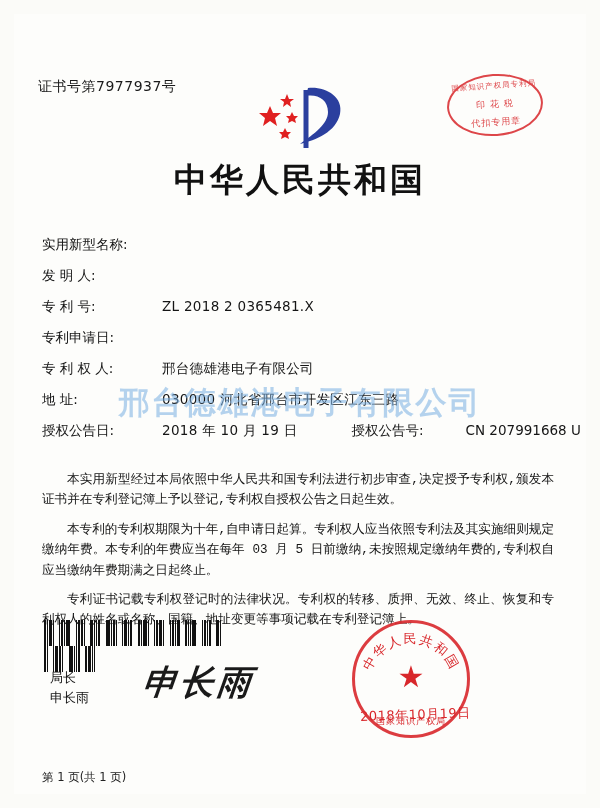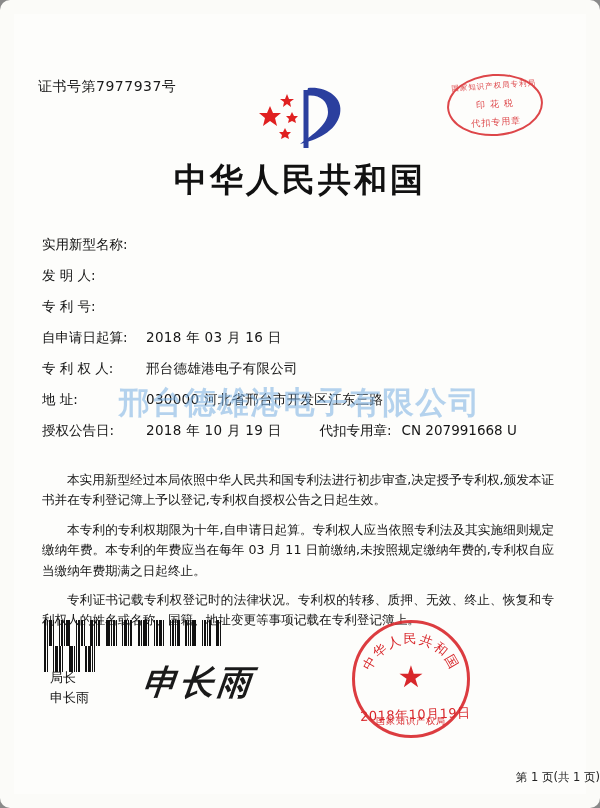--- a/index.html
+++ b/index.html
@@ -13,21 +13,20 @@
     overflow: hidden;
     font-family: "Liberation Sans", sans-serif;
   }
   .page {
     position: relative;
     width: 600px;
     height: 808px;
     background: #fbfbf8;
     box-sizing: border-box;
     overflow: hidden;
-    border-radius: 10px;
   }
   .page-inner {
     position: absolute;
     left: 14px;
     top: 14px;
     right: 14px;
     bottom: 14px;
     background: #fdfdfb;
   }
   
@@ -95,55 +94,56 @@
     top: 236px;
     width: 510px;
   }
   .frow {
     display: flex;
     align-items: baseline;
     margin-bottom: 13px;
     font-size: 13.5px;
     color: #151515;
     font-family: "DejaVu Sans", sans-serif;
+    gap: 16px;
   }
   .flabel {
     width: 104px;
     flex: 0 0 104px;
     letter-spacing: 0px;
     white-space: nowrap;
   }
   .fvalue {
     flex: 1;
     letter-spacing: 0.3px;
   }
   .frow.two .fvalue { flex: 0 0 auto; }
   .flabel2 {
     flex: 0 0 auto;
     margin-left: 38px;
     white-space: nowrap;
   }
   .fvalue2 {
-    margin-left: 10px;
+    margin-left: 26px;
     white-space: nowrap;
   }
 
   
   .paras {
     position: absolute;
     left: 42px;
     top: 470px;
     width: 512px;
     font-size: 12.6px;
     line-height: 1.62;
     color: #151515;
     text-align: justify;
     font-family: "DejaVu Sans", sans-serif;
   }
-  .para { margin-bottom: 9px; text-indent: 25px; }
+  .para { margin-bottom: 9px; text-indent: 25px; font-family: Liberation Mono, monospace; }
 
   
   .barcode {
     position: absolute;
     left: 44px;
     top: 620px;
     width: 178px;
     height: 26px;
   }
   .barcode i {
@@ -247,21 +247,21 @@
     font-family: "DejaVu Sans", sans-serif;
     pointer-events: none;
     white-space: nowrap;
   }
 
   
   .footer {
     position: absolute;
     left: 0; right: 0;
     top: 770px;
-    text-align: right;
+    text-align: left;
     font-size: 11.5px;
     color: #222;
     font-family: "DejaVu Sans", sans-serif;
     padding-left: 42px;
   }
 </style>
 </head>
 <body>
 
 <div class="page">
@@ -290,44 +290,44 @@
 
   <div class="fields">
     <div class="frow">
       <div class="flabel">实用新型名称:</div>
     </div>
     <div class="frow">
       <div class="flabel">发 明 人:</div>
     </div>
     <div class="frow">
       <div class="flabel">专 利 号:</div>
-    </div>
-    <div class="frow">
-      <div class="flabel">自申请日起算:</div>
-      <div class="fvalue">2018 年 03 月 16 日</div>
+      <div class="fvalue">ZL 2018 2 0365481.X</div>
+    </div>
+    <div class="frow">
+      <div class="flabel">专利申请日:</div>
     </div>
     <div class="frow">
       <div class="flabel">专 利 权 人:</div>
       <div class="fvalue">邢台德雄港电子有限公司</div>
     </div>
     <div class="frow">
       <div class="flabel">地 址:</div>
       <div class="fvalue">030000 河北省邢台市开发区江东三路</div>
     </div>
     <div class="frow two">
       <div class="flabel">授权公告日:</div>
       <div class="fvalue">2018 年 10 月 19 日</div>
-      <div class="flabel2">代扣专用章:</div>
+      <div class="flabel2">授权公告号:</div>
       <div class="fvalue2">CN 207991668 U</div>
     </div>
   </div>
 
   <div class="paras">
     <div class="para">本实用新型经过本局依照中华人民共和国专利法进行初步审查,决定授予专利权,颁发本证书并在专利登记簿上予以登记,专利权自授权公告之日起生效。</div>
-    <div class="para">本专利的专利权期限为十年,自申请日起算。专利权人应当依照专利法及其实施细则规定缴纳年费。本专利的年费应当在每年 03 月 11 日前缴纳,未按照规定缴纳年费的,专利权自应当缴纳年费期满之日起终止。</div>
+    <div class="para">本专利的专利权期限为十年,自申请日起算。专利权人应当依照专利法及其实施细则规定缴纳年费。本专利的年费应当在每年 03 月 5 日前缴纳,未按照规定缴纳年费的,专利权自应当缴纳年费期满之日起终止。</div>
     <div class="para">专利证书记载专利权登记时的法律状况。专利权的转移、质押、无效、终止、恢复和专利权人的姓名或名称、国籍、地址变更等事项记载在专利登记簿上。</div>
   </div>
 
   <div class="watermark">邢台德雄港电子有限公司</div>
 
   <div class="barcode">
     <i style="width:2px"></i><i style="width:1px"></i><i style="width:3px"></i><i style="width:1px"></i>
     <i style="width:1px"></i><i style="width:2px"></i><i style="width:1px"></i><i style="width:4px"></i>
     <i style="width:1px"></i><i style="width:2px"></i><i style="width:2px"></i><i style="width:1px"></i>
     <i style="width:3px"></i><i style="width:1px"></i><i style="width:1px"></i><i style="width:2px"></i>

